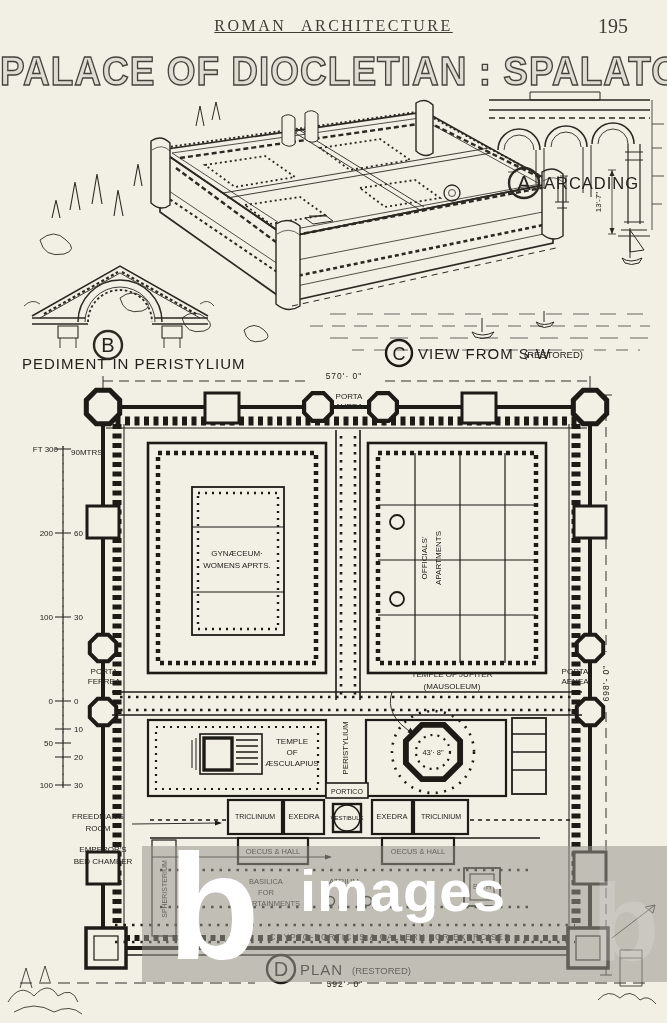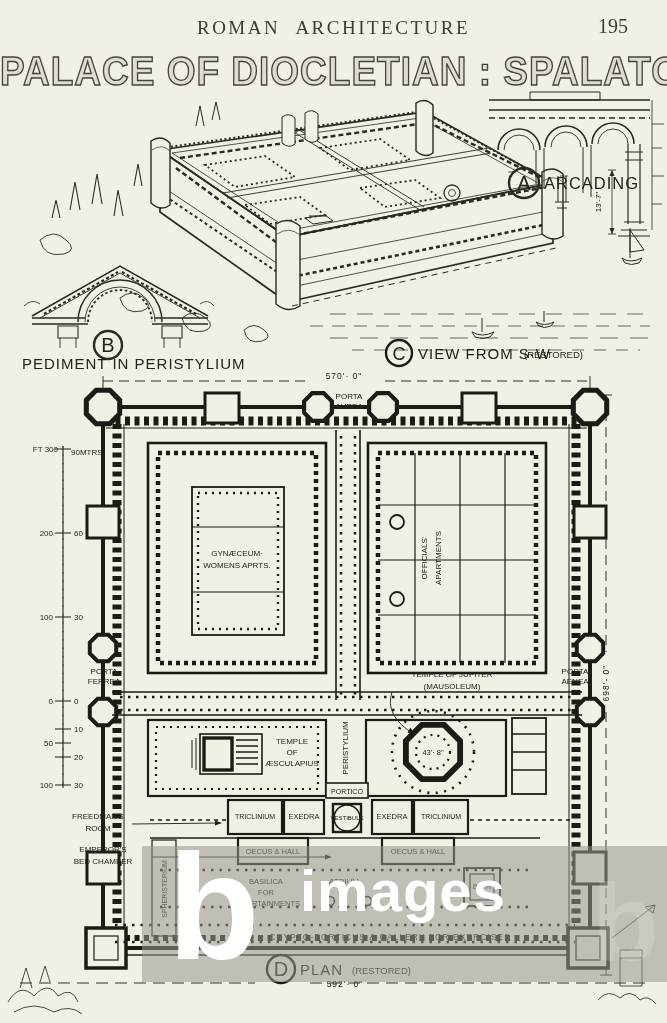--- a/index.html
+++ b/index.html
@@ -1,20 +1,20 @@
 <!DOCTYPE html>
 <html><head>
 <meta charset="utf-8">
 <style>
   html,body{margin:0;padding:0;}
   body{width:667px;height:1023px;background:#dddbd2;font-family:"Liberation Sans",sans-serif;}
   #page{position:relative;width:667px;height:1023px;background:#f2efe5;overflow:hidden;}
   .abs{position:absolute;}
   #header{top:17px;left:0;width:667px;text-align:center;font-family:"Liberation Serif",serif;
-          font-size:19px;letter-spacing:2.5px;word-spacing:9px;color:#3d3c34;}
+          font-size:16px;letter-spacing:2.5px;word-spacing:9px;color:#3d3c34;text-decoration:underline;}
   #pageno{top:15px;left:598px;font-family:"Liberation Serif",serif;font-size:20px;color:#3d3c34;}
   #title{top:48px;left:0;width:667px;text-align:center;font-size:37px;font-weight:700;
          letter-spacing:1px;transform:scaleY(1.12);transform-origin:top center;
          color:rgba(64,63,55,0.10);-webkit-text-stroke:1.3px #45443c;white-space:nowrap;}
   svg text{font-family:"Liberation Sans",sans-serif;fill:#23221c;}
   .t6{font-size:6px;} .t7{font-size:7px;} .t75{font-size:7.5px;} .t8{font-size:8px;}
   .t85{font-size:8.5px;letter-spacing:1px;} .t95{font-size:9.5px;}
   .t15{font-size:15px;letter-spacing:1px;} .t16{font-size:16.5px;letter-spacing:1px;}
   .tc{text-anchor:middle;}
   .circ{font-size:20px;text-anchor:middle;}

